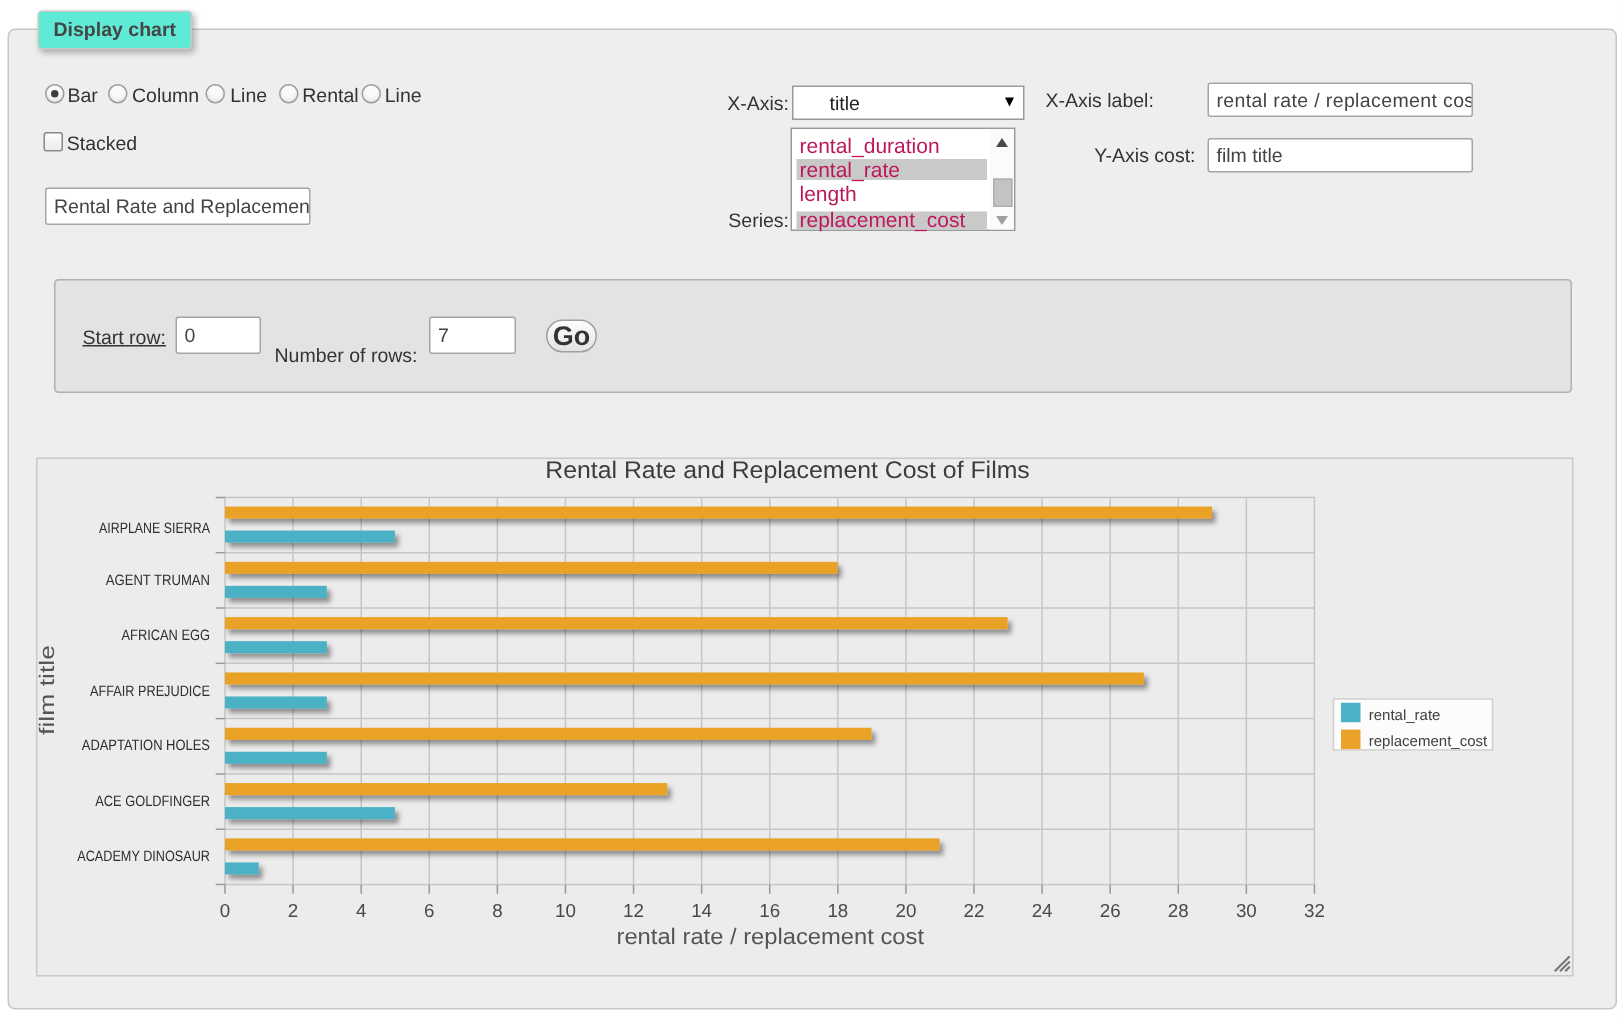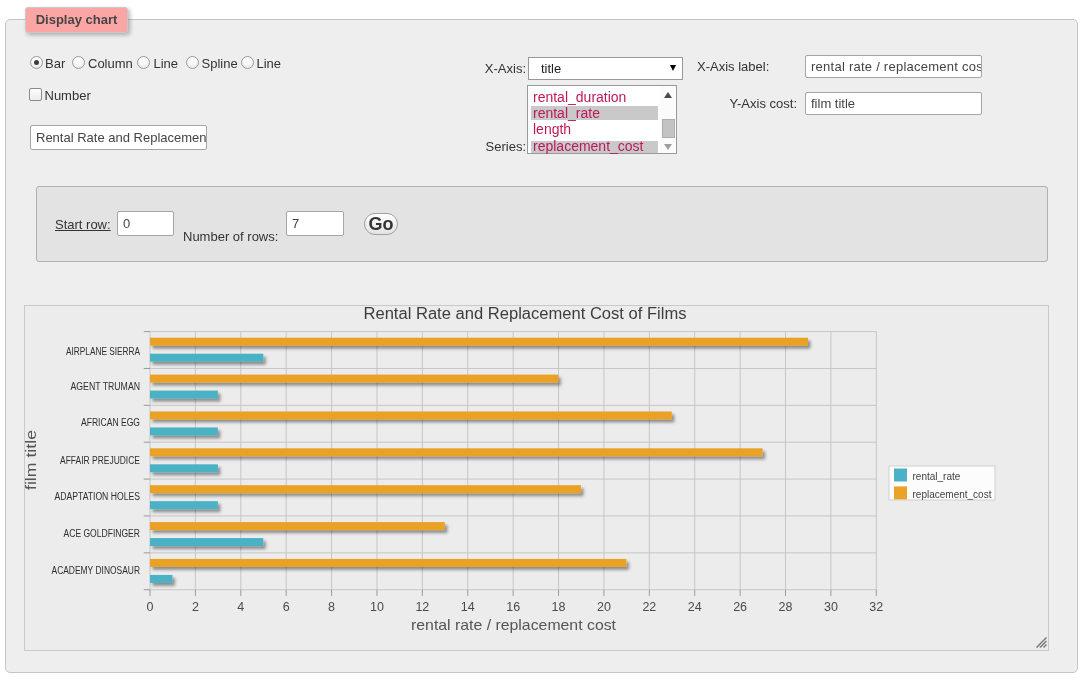--- a/index.html
+++ b/index.html
@@ -1,20 +1,20 @@
 <!DOCTYPE html>
 <html><head>
 <meta charset="utf-8">
 <style>
 * { margin:0; padding:0; box-sizing:border-box; }
 html,body { width:1081px; height:681px; background:#fff; font-family:"Liberation Sans", sans-serif; }
 #page { position:relative; width:1081px; height:681px; overflow:hidden; }
 .abs { position:absolute; }
 .fs { left:5px; top:19px; width:1073px; height:654px; background:#eeeeee; border:1px solid #c6c6c6; border-radius:5px; }
-.legendbox { left:25px; top:7px; width:103px; height:26px; background:#fca5a5; border:1px solid #c9c9c9; border-radius:3px; box-shadow:2px 2px 4px rgba(0,0,0,0.28); font-weight:bold; font-size:13px; color:#454545; text-align:center; line-height:24px; }
+.legendbox { left:25px; top:7px; width:103px; height:26px; background:#5eead4; border:1px solid #c9c9c9; border-radius:3px; box-shadow:2px 2px 4px rgba(0,0,0,0.28); font-weight:bold; font-size:13px; color:#454545; text-align:center; line-height:24px; }
 .lbl { font-size:13px; color:#333; line-height:14px; white-space:nowrap; }
 .radio { width:13px; height:13px; border:1px solid #9b9b9b; border-radius:50%; background:radial-gradient(circle at 50% 30%, #fafafa 35%, #e2e2e2 100%); }
 .radio.sel::after { content:""; position:absolute; left:50%; top:50%; width:5px; height:5px; margin:-2.5px 0 0 -2.5px; border-radius:50%; background:#3d3d3d; }
 .checkbox { width:13px; height:13px; border:1px solid #8a8a8a; border-radius:2px; background:linear-gradient(#fdfdfd,#ececec); }
 .inp { background:#fff; border:1px solid #a5a5a5; border-radius:2px; font-size:13px; color:#444; line-height:23px; padding-left:5px; white-space:nowrap; overflow:hidden; }
 .selectbox { background:#fff; border:1px solid #999; font-size:13px; color:#222; }
 .opt { font-size:14px; color:#be185d; line-height:14px; white-space:nowrap; }
 .panel { left:36px; top:186px; width:1012px; height:76px; background:#e3e3e3; border:1px solid #b0b0b0; border-radius:3px; }
 .gobtn { left:364px; top:213px; width:34px; height:22px; border:1px solid #a0a0a0; border-radius:11px; background:linear-gradient(#fefefe,#e3e3e3); font-size:18px; font-weight:bold; color:#333; text-align:center; line-height:20px; }
 .chartbox { left:24px; top:305px; width:1025px; height:346px; background:#ececec; border:1px solid #c9c9c9; }
@@ -26,31 +26,31 @@
 
   <div class="abs legendbox">Display chart</div>
 
   <div class="abs radio sel" style="left:30px; top:56px;"></div>
   <div class="abs lbl" style="left:45px; top:57px;">Bar</div>
   <div class="abs radio" style="left:71.5px; top:56px;"></div>
   <div class="abs lbl" style="left:88px; top:57px;">Column</div>
   <div class="abs radio" style="left:137px; top:56px;"></div>
   <div class="abs lbl" style="left:153.5px; top:57px;">Line</div>
   <div class="abs radio" style="left:185.5px; top:56px;"></div>
-  <div class="abs lbl" style="left:201.5px; top:57px;">Spline</div>
+  <div class="abs lbl" style="left:201.5px; top:57px;">Rental</div>
   <div class="abs radio" style="left:240.5px; top:56px;"></div>
   <div class="abs lbl" style="left:256.5px; top:57px;">Line</div>
 
   <div class="abs checkbox" style="left:29px; top:88px;"></div>
-  <div class="abs lbl" style="left:44.5px; top:89px;">Number</div>
+  <div class="abs lbl" style="left:44.5px; top:89px;">Stacked</div>
 
   <div class="abs inp" style="left:30px; top:125px; width:177px; height:25px; line-height:23px;">Rental Rate and Replacement Cost of Films</div>
 
   <div class="abs lbl" style="left:426px; top:61.5px; width:100px; text-align:right;">X-Axis:</div>
-  <div class="abs selectbox" style="left:528px; top:57px; width:155px; height:23px; line-height:21px; padding-left:12px;">title</div>
+  <div class="abs selectbox" style="left:528px; top:57px; width:155px; height:23px; line-height:21px; padding-left:24px;">title</div>
   <div class="abs" style="left:669.5px; top:65px; width:0; height:0; border-left:3.3px solid transparent; border-right:3.3px solid transparent; border-top:6px solid #000;"></div>
 
   <div class="abs lbl" style="left:426px; top:140px; width:100px; text-align:right;">Series:</div>
   <div class="abs selectbox" style="left:527px; top:85px; width:150px; height:69px;"></div>
   <div class="abs" style="left:531px; top:105.8px; width:127px; height:14px; background:#c9c9c9;"></div>
   <div class="abs" style="left:531px; top:140.5px; width:127px; height:12.5px; background:#c9c9c9;"></div>
   <div class="abs opt" style="left:533px; top:89.7px;">rental_duration</div>
   <div class="abs opt" style="left:533px; top:106.2px;">rental_rate</div>
   <div class="abs opt" style="left:533px; top:122.2px;">length</div>
   <div class="abs opt" style="left:533px; top:138.5px;">replacement_cost</div>

